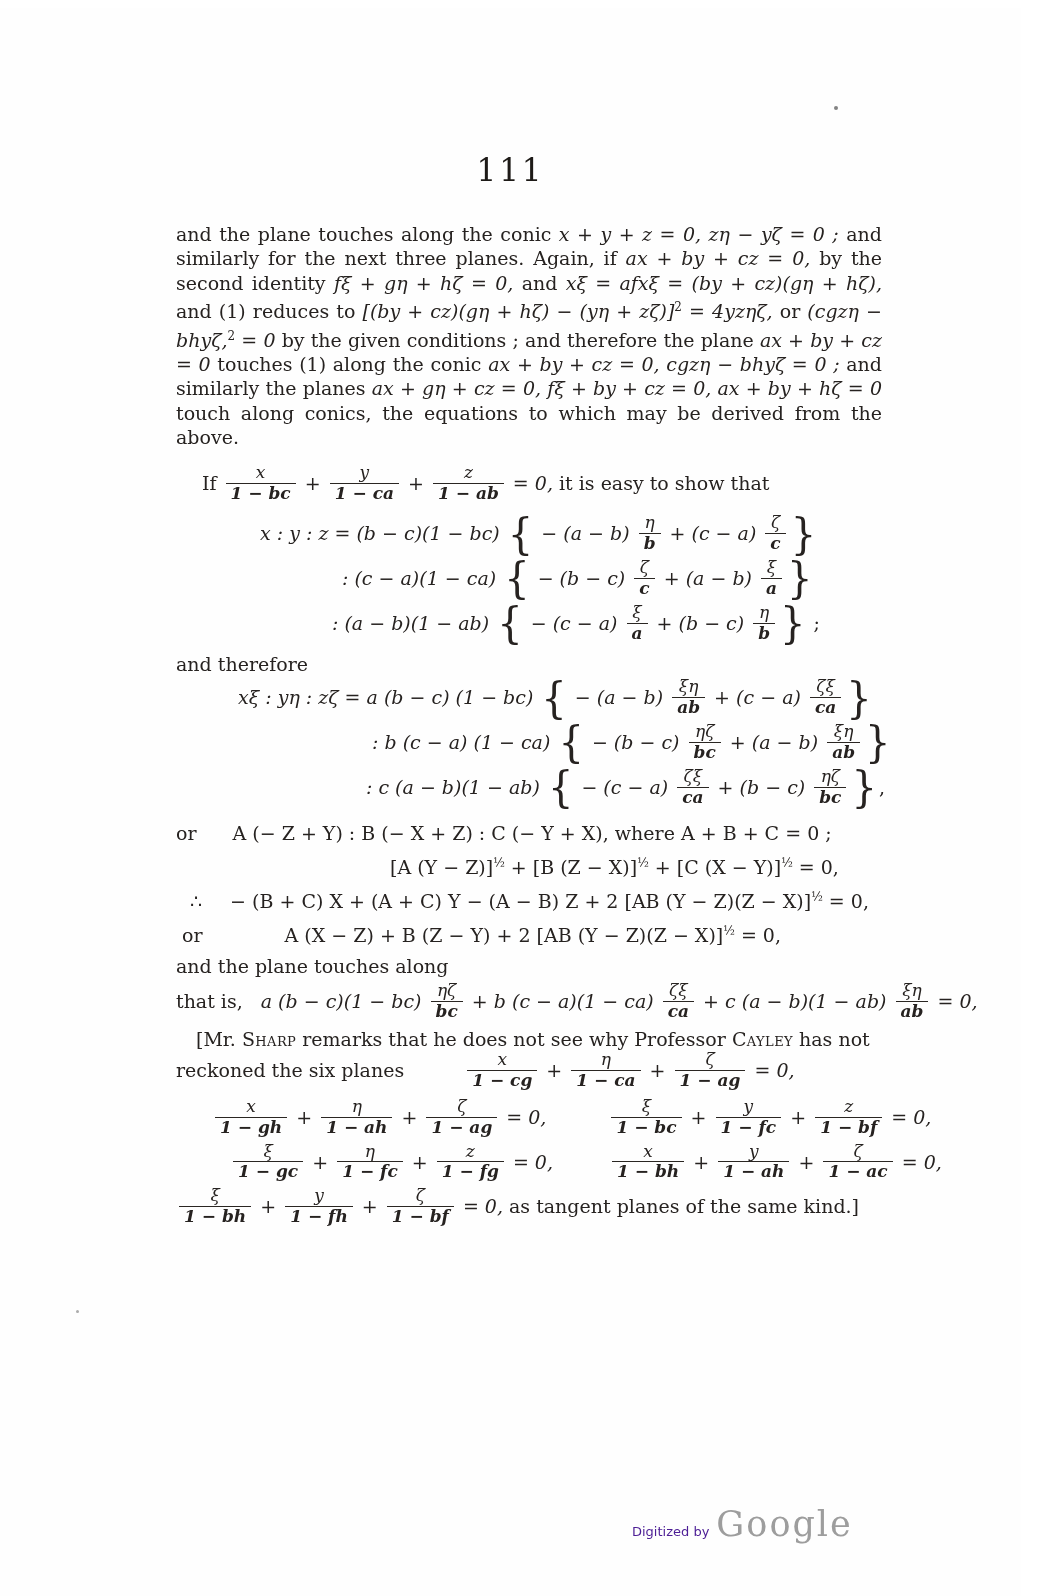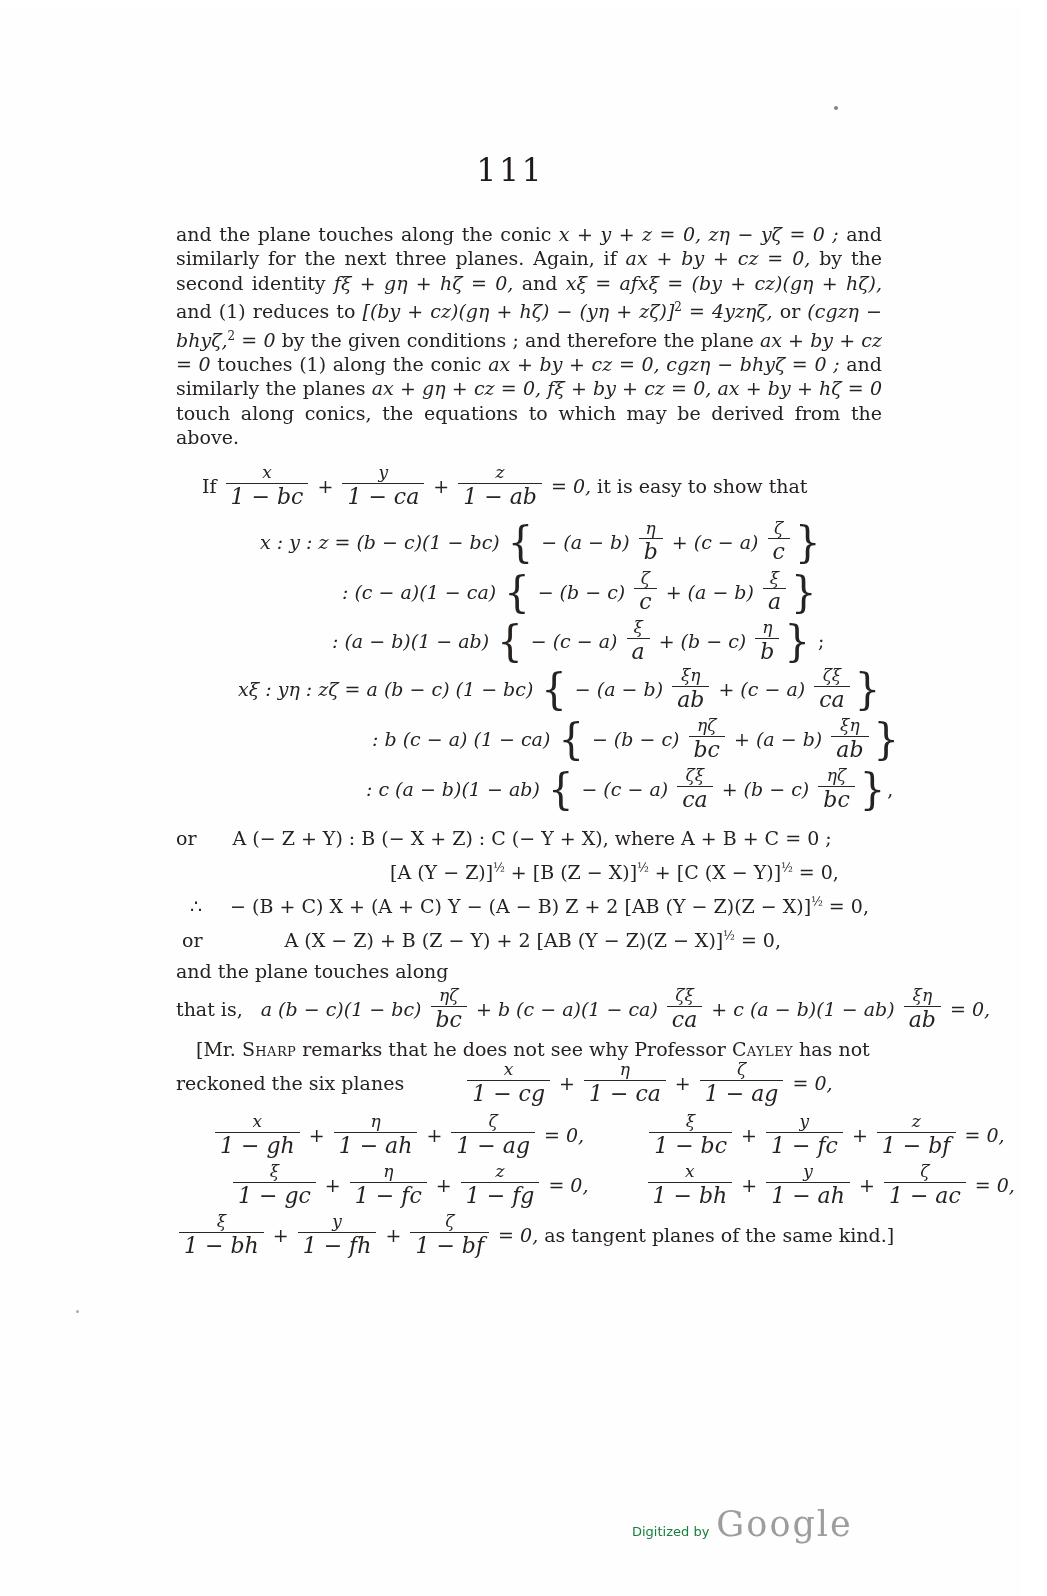--- a/index.html
+++ b/index.html
@@ -12,21 +12,21 @@
   .eqline{white-space:nowrap;line-height:26px;}
   .rm{font-style:normal;}
   .mi{font-style:italic;}
   .sc{font-variant:small-caps;letter-spacing:0.4px;}
   .sup{font-size:12px;vertical-align:7px;font-style:normal;}
   .brace{display:inline-block;font-size:40px;line-height:0;vertical-align:middle;
          transform:scaleY(1.05);padding:0 2px;position:relative;top:-2px;font-style:normal;}
   .frac{display:inline-block;vertical-align:middle;text-align:center;line-height:1.05;
         margin:0 3px;position:relative;top:-2px;}
   .frac .fn{display:block;font-size:17px;padding:0 5px 1px;}
-  .frac .fd{display:block;font-size:22px;border-top:1.4px solid #2a2622;padding:1px 5px 0;}
+  .frac .fd{display:block;font-size:17px;border-top:1.4px solid #2a2622;padding:1px 5px 0;font-weight:bold;}
   .hsp{display:inline-block;}
   .c-if{margin:16px 0 0 26px;}
   .c-eq1a{margin:12px 0 0 84px;}
   .c-eq1b{margin:6px 0 0 166px;}
   .c-eq1c{margin:6px 0 0 156px;}
   .c-and{margin-top:8px;}
   .c-eq2a{margin:4px 0 0 62px;}
   .c-eq2b{margin:6px 0 0 196px;}
   .c-eq2c{margin:6px 0 0 190px;}
   .c-or1{margin-top:12px;}
@@ -38,37 +38,38 @@
   .c-pl{margin-top:6px;}
   .c-eq4{margin:4px 0 0 64px;}
   .c-that{margin-top:6px;}
   .c-conic{margin-top:10px;}
   .c-sharp{margin-top:4px;text-indent:20px;}
   .c-six{margin-top:2px;}
   .c-rowa{margin:8px 0 0 36px;}
   .c-rowb{margin:6px 0 0 54px;}
   .c-rowc{margin:6px 0 0 0;}
   .watermark{position:absolute;left:632px;top:1496px;display:flex;align-items:baseline;gap:7px;}
-  .wm-prefix{font-family:"DejaVu Sans","Liberation Sans",sans-serif;font-size:13px;color:#15803d;}
+  .wm-prefix{font-family:"DejaVu Sans","Liberation Sans",sans-serif;font-size:13px;color:#4c1d95;}
   .wm-brand{font-size:35px;color:#9d9d9d;letter-spacing:2px;}
   .speck{position:absolute;border-radius:50%;background:#5a5a5a;}
   .s1{left:834px;top:98px;width:4px;height:4px;opacity:.75;}
   .s2{left:76px;top:1302px;width:3px;height:3px;opacity:.5;}
 </style>
 </head>
 <body>
 
 <div class="page">
   <div class="pageno">111</div>
   <div class="content">
       <div class="blk c-para"><span class="rm">and the plane touches along the conic </span><span class="mi">x + y + z = 0, zη − yζ = 0 ;</span><span class="rm"> and similarly for the next three planes. Again, if </span><span class="mi">ax + by + cz = 0,</span><span class="rm"> by the second identity </span><span class="mi">fξ + gη + hζ = 0,</span><span class="rm"> and </span><span class="mi">xξ = afxξ = (by + cz)(gη + hζ),</span><span class="rm"> and (1) reduces to </span><span class="mi">[(by + cz)(gη + hζ) − (yη + zζ)]</span><span class="sup">2</span><span class="mi"> = 4yzηζ,</span><span class="rm"> or </span><span class="mi">(cgzη − bhyζ,</span><span class="sup">2</span><span class="mi"> = 0</span><span class="rm"> by the given conditions ; and therefore the plane </span><span class="mi">ax + by + cz = 0</span><span class="rm"> touches (1) along the conic </span><span class="mi">ax + by + cz = 0, cgzη − bhyζ = 0 ;</span><span class="rm"> and similarly the planes </span><span class="mi">ax + gη + cz = 0, fξ + by + cz = 0, ax + by + hζ = 0</span><span class="rm"> touch along conics, the equations to which may be derived from the above.</span></div>
       <div class="blk eqline c-if"><span class="rm">If </span><span class="frac"><span class="fn"><span class="mi">x</span></span><span class="fd"><span class="mi">1 − bc</span></span></span><span class="mi"> + </span><span class="frac"><span class="fn"><span class="mi">y</span></span><span class="fd"><span class="mi">1 − ca</span></span></span><span class="mi"> + </span><span class="frac"><span class="fn"><span class="mi">z</span></span><span class="fd"><span class="mi">1 − ab</span></span></span><span class="mi"> = 0,</span><span class="rm"> it is easy to show that</span></div>
       <div class="blk eqline c-eq1a"><span class="mi">x : y : z = (b − c)(1 − bc) </span><span class="brace">{</span><span class="mi"> − (a − b) </span><span class="frac"><span class="fn"><span class="mi">η</span></span><span class="fd"><span class="mi">b</span></span></span><span class="mi"> + (c − a) </span><span class="frac"><span class="fn"><span class="mi">ζ</span></span><span class="fd"><span class="mi">c</span></span></span><span class="brace">}</span></div>
       <div class="blk eqline c-eq1b"><span class="mi">: (c − a)(1 − ca) </span><span class="brace">{</span><span class="mi"> − (b − c) </span><span class="frac"><span class="fn"><span class="mi">ζ</span></span><span class="fd"><span class="mi">c</span></span></span><span class="mi"> + (a − b) </span><span class="frac"><span class="fn"><span class="mi">ξ</span></span><span class="fd"><span class="mi">a</span></span></span><span class="brace">}</span></div>
       <div class="blk eqline c-eq1c"><span class="mi">: (a − b)(1 − ab) </span><span class="brace">{</span><span class="mi"> − (c − a) </span><span class="frac"><span class="fn"><span class="mi">ξ</span></span><span class="fd"><span class="mi">a</span></span></span><span class="mi"> + (b − c) </span><span class="frac"><span class="fn"><span class="mi">η</span></span><span class="fd"><span class="mi">b</span></span></span><span class="brace">}</span><span class="rm"> ;</span></div>
+      <div class="blk c-and"><span class="rm">and therefore</span></div>
       <div class="blk eqline c-eq2a"><span class="mi">xξ : yη : zζ = a (b − c) (1 − bc) </span><span class="brace">{</span><span class="mi"> − (a − b) </span><span class="frac"><span class="fn"><span class="mi">ξη</span></span><span class="fd"><span class="mi">ab</span></span></span><span class="mi"> + (c − a) </span><span class="frac"><span class="fn"><span class="mi">ζξ</span></span><span class="fd"><span class="mi">ca</span></span></span><span class="brace">}</span></div>
       <div class="blk eqline c-eq2b"><span class="mi">: b (c − a) (1 − ca) </span><span class="brace">{</span><span class="mi"> − (b − c) </span><span class="frac"><span class="fn"><span class="mi">ηζ</span></span><span class="fd"><span class="mi">bc</span></span></span><span class="mi"> + (a − b) </span><span class="frac"><span class="fn"><span class="mi">ξη</span></span><span class="fd"><span class="mi">ab</span></span></span><span class="brace">}</span></div>
       <div class="blk eqline c-eq2c"><span class="mi">: c (a − b)(1 − ab) </span><span class="brace">{</span><span class="mi"> − (c − a) </span><span class="frac"><span class="fn"><span class="mi">ζξ</span></span><span class="fd"><span class="mi">ca</span></span></span><span class="mi"> + (b − c) </span><span class="frac"><span class="fn"><span class="mi">ηζ</span></span><span class="fd"><span class="mi">bc</span></span></span><span class="brace">}</span><span class="rm">,</span></div>
       <div class="blk eqline c-or1"><span class="rm">or</span><span class="hsp" style="width: 36px;"></span><span class="rm">A (− Z + Y) : B (− X + Z) : C (− Y + X), where A + B + C = 0 ;</span></div>
       <div class="blk eqline c-eq3"><span class="rm">[A (Y − Z)]</span><span class="sup">½</span><span class="rm"> + [B (Z − X)]</span><span class="sup">½</span><span class="rm"> + [C (X − Y)]</span><span class="sup">½</span><span class="rm"> = 0,</span></div>
       <div class="blk eqline c-eq6"><span class="rm">∴</span><span class="hsp" style="width: 28px;"></span><span class="rm">− (B + C) X + (A + C) Y − (A − B) Z + 2 [AB (Y − Z)(Z − X)]</span><span class="sup">½</span><span class="rm"> = 0,</span></div>
       <div class="blk eqline c-eq7"><span class="rm">or</span><span class="hsp" style="width: 82px;"></span><span class="rm">A (X − Z) + B (Z − Y) + 2 [AB (Y − Z)(Z − X)]</span><span class="sup">½</span><span class="rm"> = 0,</span></div>
       <div class="blk c-pl"><span class="rm">and the plane touches along</span></div>
       <div class="blk eqline c-that"><span class="rm">that is,</span><span class="hsp" style="width: 18px;"></span><span class="mi">a (b − c)(1 − bc) </span><span class="frac"><span class="fn"><span class="mi">ηζ</span></span><span class="fd"><span class="mi">bc</span></span></span><span class="mi"> + b (c − a)(1 − ca) </span><span class="frac"><span class="fn"><span class="mi">ζξ</span></span><span class="fd"><span class="mi">ca</span></span></span><span class="mi"> + c (a − b)(1 − ab) </span><span class="frac"><span class="fn"><span class="mi">ξη</span></span><span class="fd"><span class="mi">ab</span></span></span><span class="mi"> = 0,</span></div>
       <div class="blk c-sharp"><span class="rm">[Mr. </span><span class="sc">Sharp</span><span class="rm"> remarks that he does not see why Professor </span><span class="sc">Cayley</span><span class="rm"> has not</span></div>

